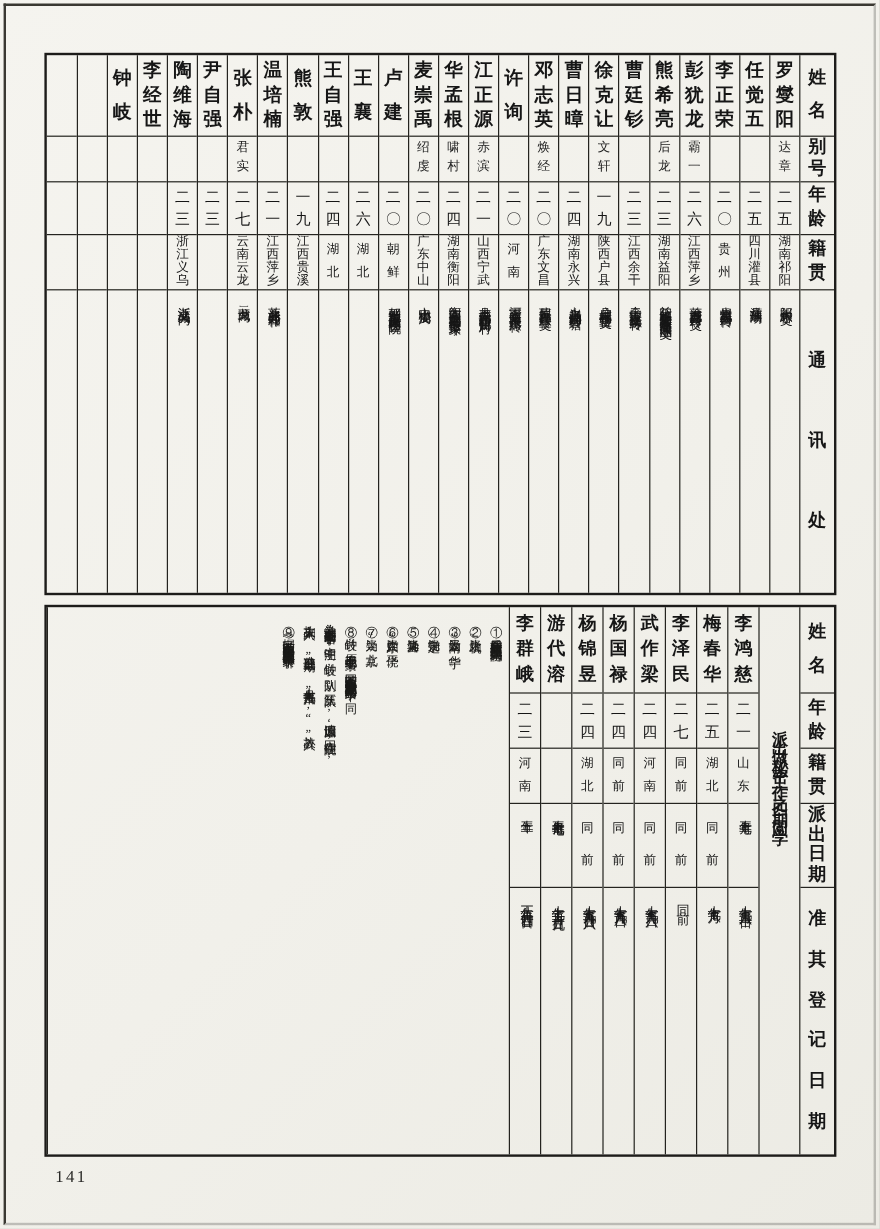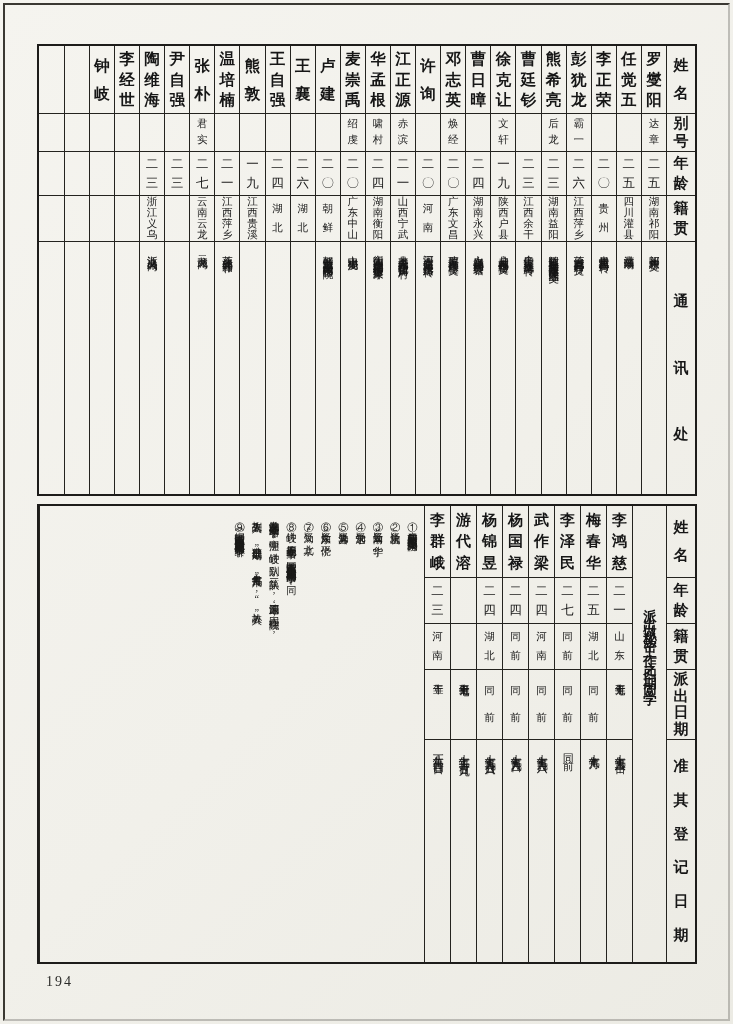--- a/index.html
+++ b/index.html
@@ -793,14 +793,14 @@
         <div class="fn-col">⑤疑为浠县。</div>
         <div class="fn-col">⑥疑为广东“侥平”。</div>
         <div class="fn-col">⑦疑为“北京”。</div>
         <div class="fn-col">⑧钟岐,原表期中无名字,《国民革命军中央军事政治学校第五期补印同学录》中“同</div>
         <div class="fn-col">学录漏名之各期同学名字”中注明“钟岐,队别‘第三队’,遗漏原因‘因病住院’,</div>
         <div class="fn-col">故未列入,“准其登记日期”“十七年九月十八日”,“故补入”。</div>
         <div class="fn-col">⑨据《国民革命军中央军事政治学校第五期补印同学录》补录。</div>
       </div>
   </div>
 
-  <div class="page-number">194</div>
+  <div class="page-number">141</div>
 </div>
 
 </body></html>

